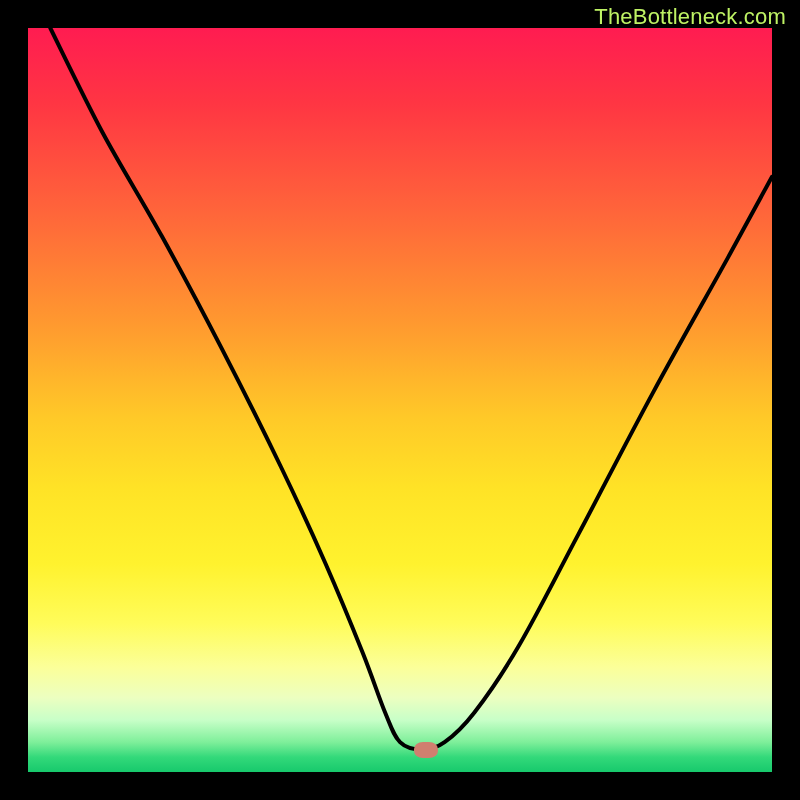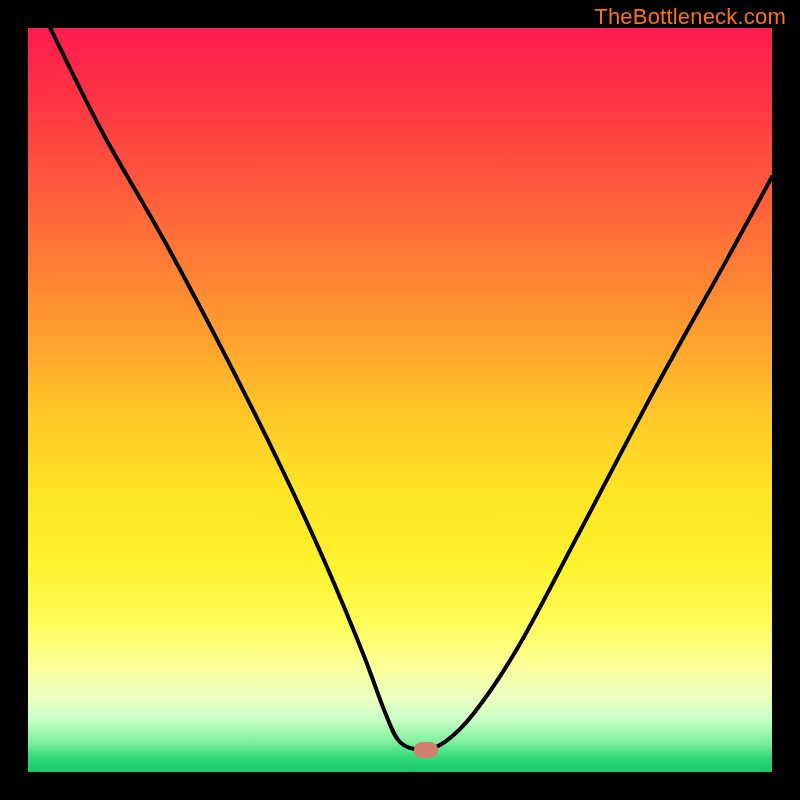--- a/index.html
+++ b/index.html
@@ -14,21 +14,21 @@
   .frame {
     position: relative;
     width: 800px;
     height: 800px;
     background: #000;
   }
   .watermark {
     position: absolute;
     top: 4px;
     right: 14px;
-    color: #f97316;
+    color: #bef264;
     font-size: 22px;
     font-weight: 500;
     letter-spacing: 0.2px;
     z-index: 10;
   }
   .plot {
     position: absolute;
     left: 28px;
     top: 28px;
     width: 744px;

